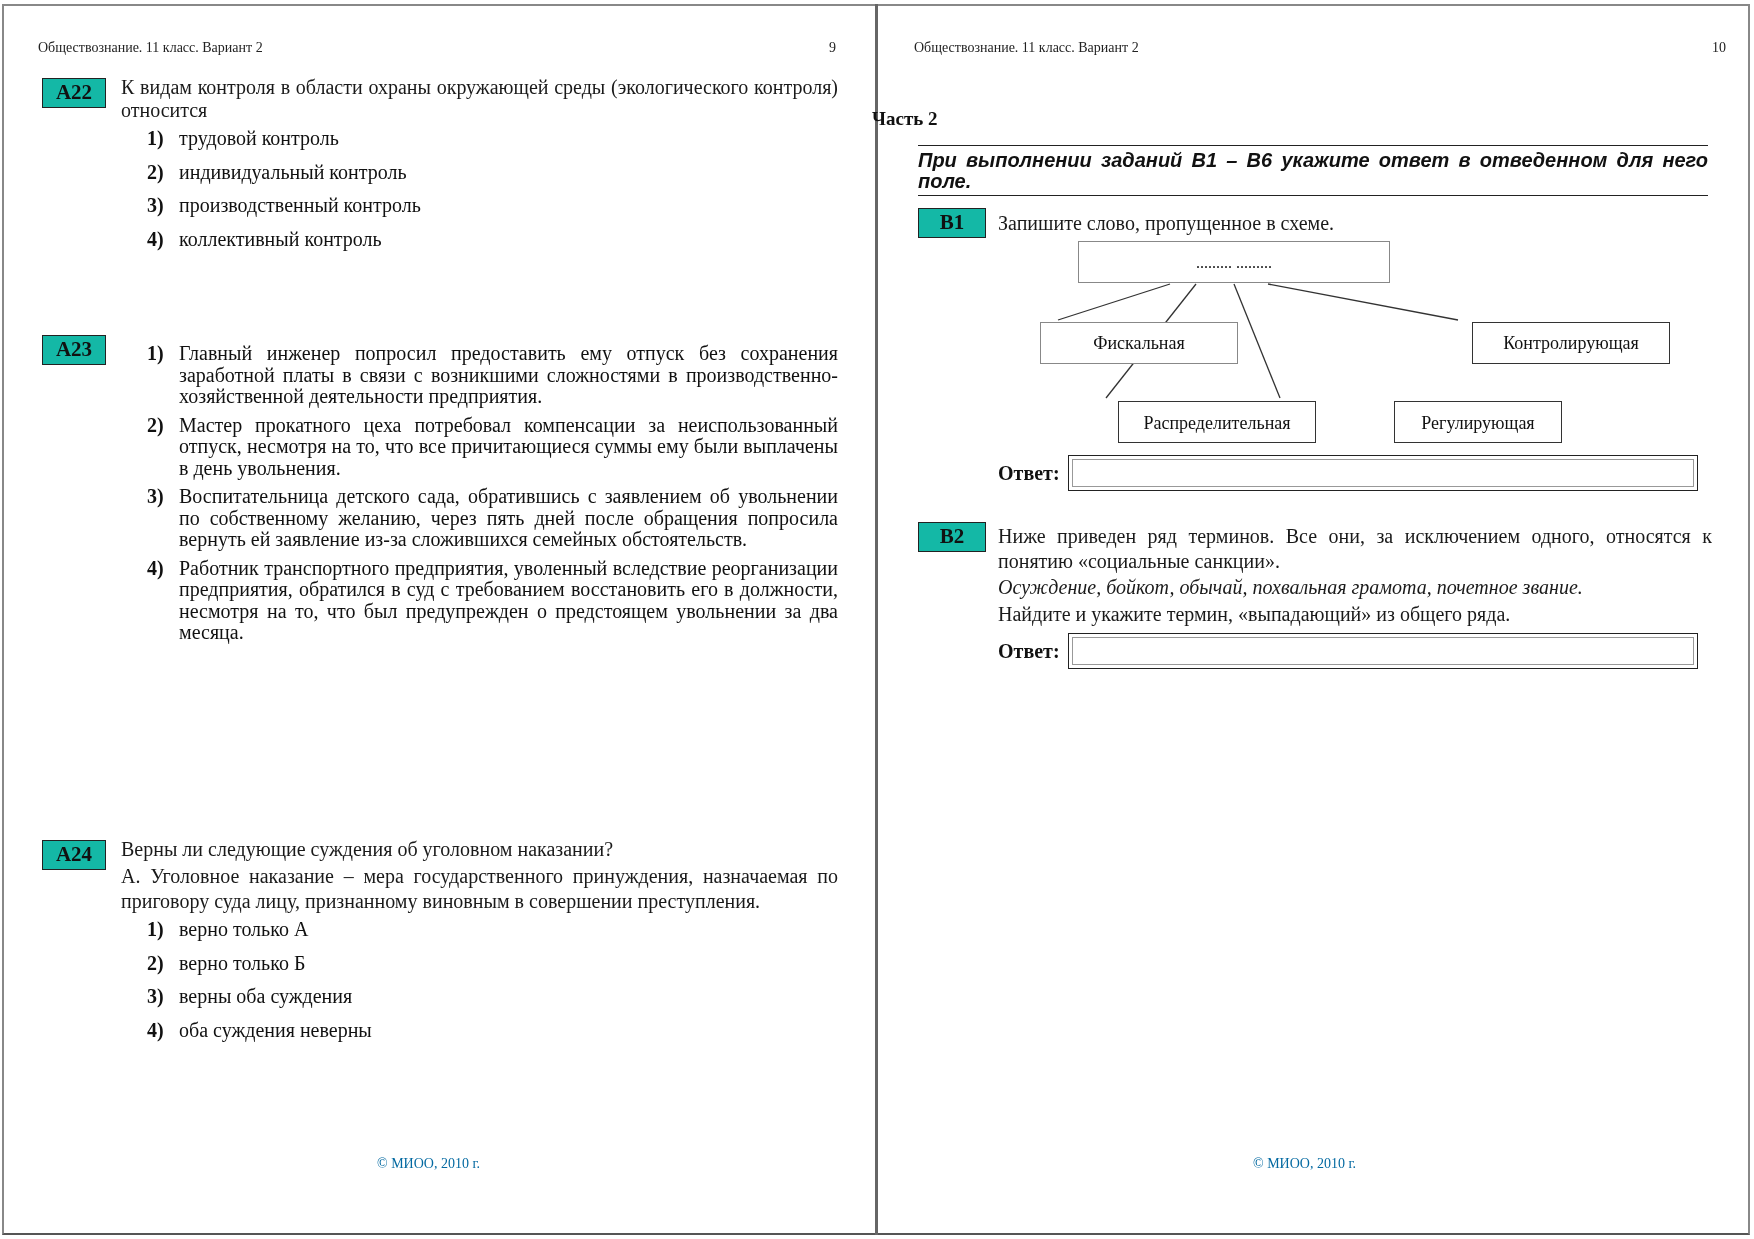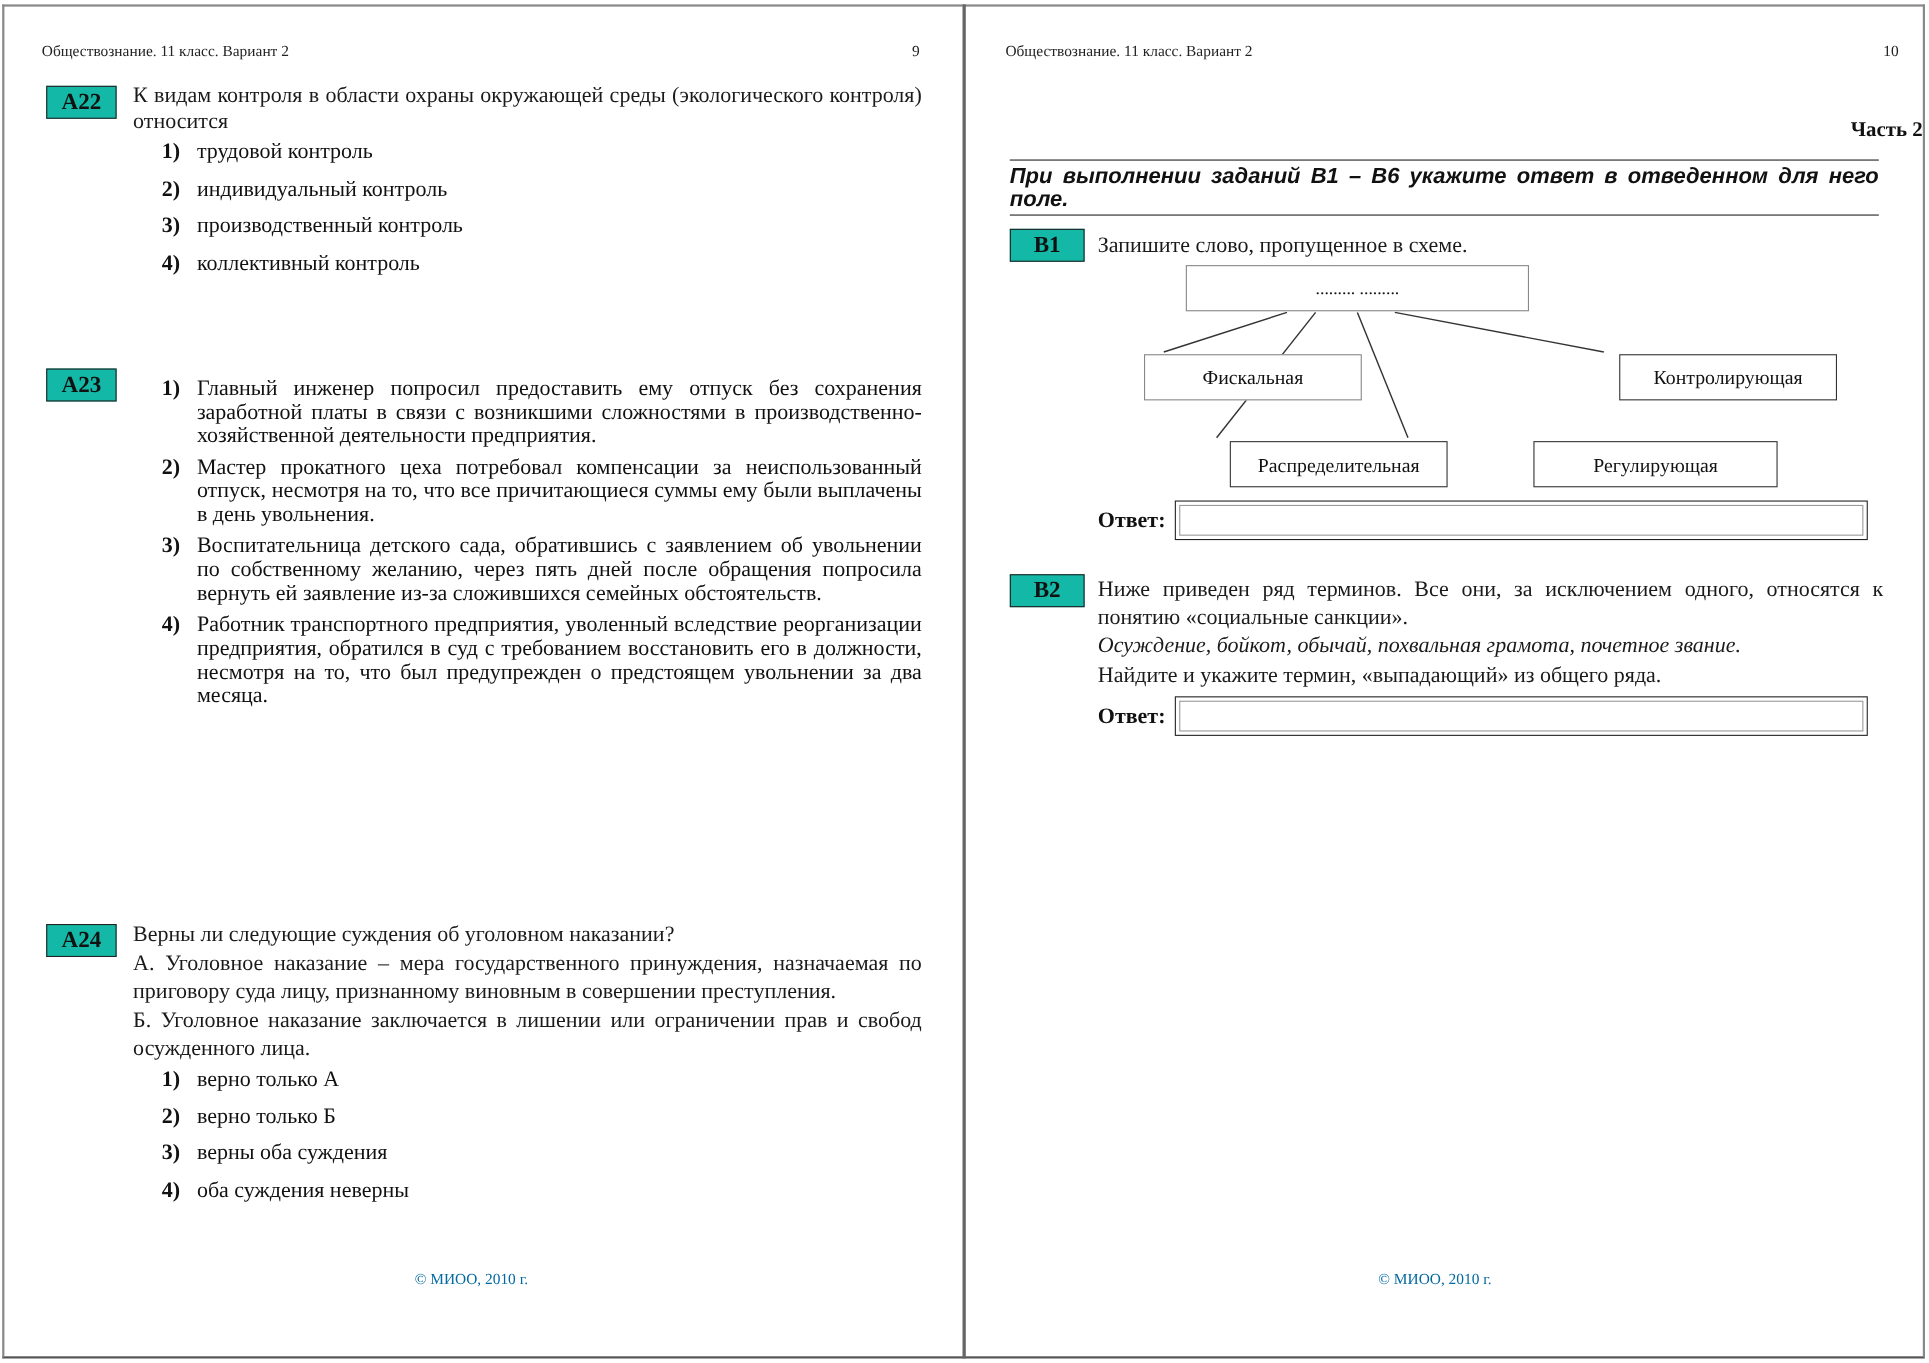--- a/index.html
+++ b/index.html
@@ -25,21 +25,21 @@
   .task-id { position: absolute; width: 64px; height: 30px; border: 1.5px solid #222; box-sizing: border-box;
     font-family: "Liberation Serif", serif; font-weight: bold; font-size: 21px; text-align: center; line-height: 27px; background:#14b8a6; }
   .q { font-family: "Liberation Serif", serif; font-size: 20px; line-height: 23px; text-align: justify; color: #1a1a1a; }
   .opts { margin: 0; padding: 0; list-style: none; }
   .opt { display: flex; font-family: "Liberation Serif", serif; font-size: 20px; line-height: 21.5px; text-align: justify; }
   .opt .n { font-weight: bold; width: 32px; flex: none; }
   .opt .t { flex: 1; }
 
   .footer { position: absolute; top: 1156px; font-family: "Liberation Serif", serif; font-size: 14px; color: #0369a1; }
 
-  .part-title { position: absolute; left: 0; width: 876px; text-align: right; top: 108px;
+  .part-title { position: absolute; left: 0; width: 876px; text-align: left; top: 108px;
     font-family: "Liberation Serif", serif; font-weight: bold; font-size: 19px; }
   .instr { position: absolute; left: 40px; width: 790px; top: 145px; border-top: 1.5px solid #222; border-bottom: 1.5px solid #222;
     padding: 4px 0 3px 0; font-family: Liberation Sans, sans-serif; font-style: italic; font-weight: bold; font-size: 20px; line-height: 21px; text-align: justify; }
 
   .answer-row { position: absolute; display: flex; align-items: center; }
   .answer-label { font-family: "Liberation Serif", serif; font-weight: bold; font-size: 20px; margin-right: 8px; }
   .answer-box { width: 630px; height: 36px; border: 1.5px solid #222; box-sizing: border-box; padding: 3px; }
   .answer-inner { width: 100%; height: 100%; border: 1px solid #999; box-sizing: border-box; }
 
   .scheme { position: absolute; left: 170px; top: 238px; width: 560px; height: 210px; }
@@ -99,21 +99,20 @@
           <span class="n">4)</span>
           <span class="t">Работник транспортного предприятия, уволенный вследствие реорганизации предприятия, обратился в суд с требованием восстановить его в должности, несмотря на то, что был предупрежден о предстоящем увольнении за два месяца.</span>
         </li>
     </ul>
   </div>
 
   <div class="task" style="left:42px; top:840px; width:796px;">
     <div class="task-id" style="left:0; top:0;">A24</div>
     <div class="q" style="margin-left:79px; margin-top:-2px;">Верны ли следующие суждения об уголовном наказании?</div>
     <div class="q" style="margin-left:79px; margin-top:3px; line-height:24.5px;">А. Уголовное наказание – мера государственного принуждения, назначаемая по приговору суда лицу, признанному виновным в совершении преступления.</div>
-    <div class="q" style="margin-left:79px; margin-top:3px; line-height:24.5px;">Б. Уголовное наказание заключается в лишении или ограничении прав и свобод осужденного лица.</div>
     <ul class="opts" style="margin-left:105px; margin-top:6px;">
       <li class="opt" style="margin-bottom:12px;">
           <span class="n">1)</span>
           <span class="t">верно только А</span>
         </li>
       <li class="opt" style="margin-bottom:12px;">
           <span class="n">2)</span>
           <span class="t">верно только Б</span>
         </li>
       <li class="opt" style="margin-bottom:12px;">
@@ -149,21 +148,21 @@
       <line x1="186" y1="46" x2="232" y2="160" stroke="#333" stroke-width="1.3"></line>
       <line x1="220" y1="46" x2="410" y2="82" stroke="#333" stroke-width="1.3"></line>
     </svg>
     <div class="sbox light" style="left:30px; top:3px; width:312px; height:42px; line-height:42px; font-size:16px;">
       <span>......... .........</span>
     </div>
   </div>
   <div class="sbox light" style="left:162px; top:322px; width:198px; height:42px; line-height:40px;"><span>Фискальная</span></div>
   <div class="sbox" style="left:594px; top:322px; width:198px; height:42px; line-height:40px;"><span>Контролирующая</span></div>
   <div class="sbox" style="left:240px; top:401px; width:198px; height:42px; line-height:42px;"><span>Распределительная</span></div>
-  <div class="sbox" style="left:516px; top:401px; width:222px; height:42px; line-height:42px;"><span>Регулирующая</span></div>
+  <div class="sbox" style="left:516px; top:401px; width:168px; height:42px; line-height:42px;"><span>Регулирующая</span></div>
 
   <div class="answer-row" style="left:120px; top:455px;">
     <span class="answer-label">Ответ:</span>
     <div class="answer-box">
         <div class="answer-inner"></div>
       </div>
   </div>
 
   <div class="task" style="left:40px; top:522px; width:794px;">
     <div class="task-id" style="left:0; top:0; width:68px;">В2</div>

